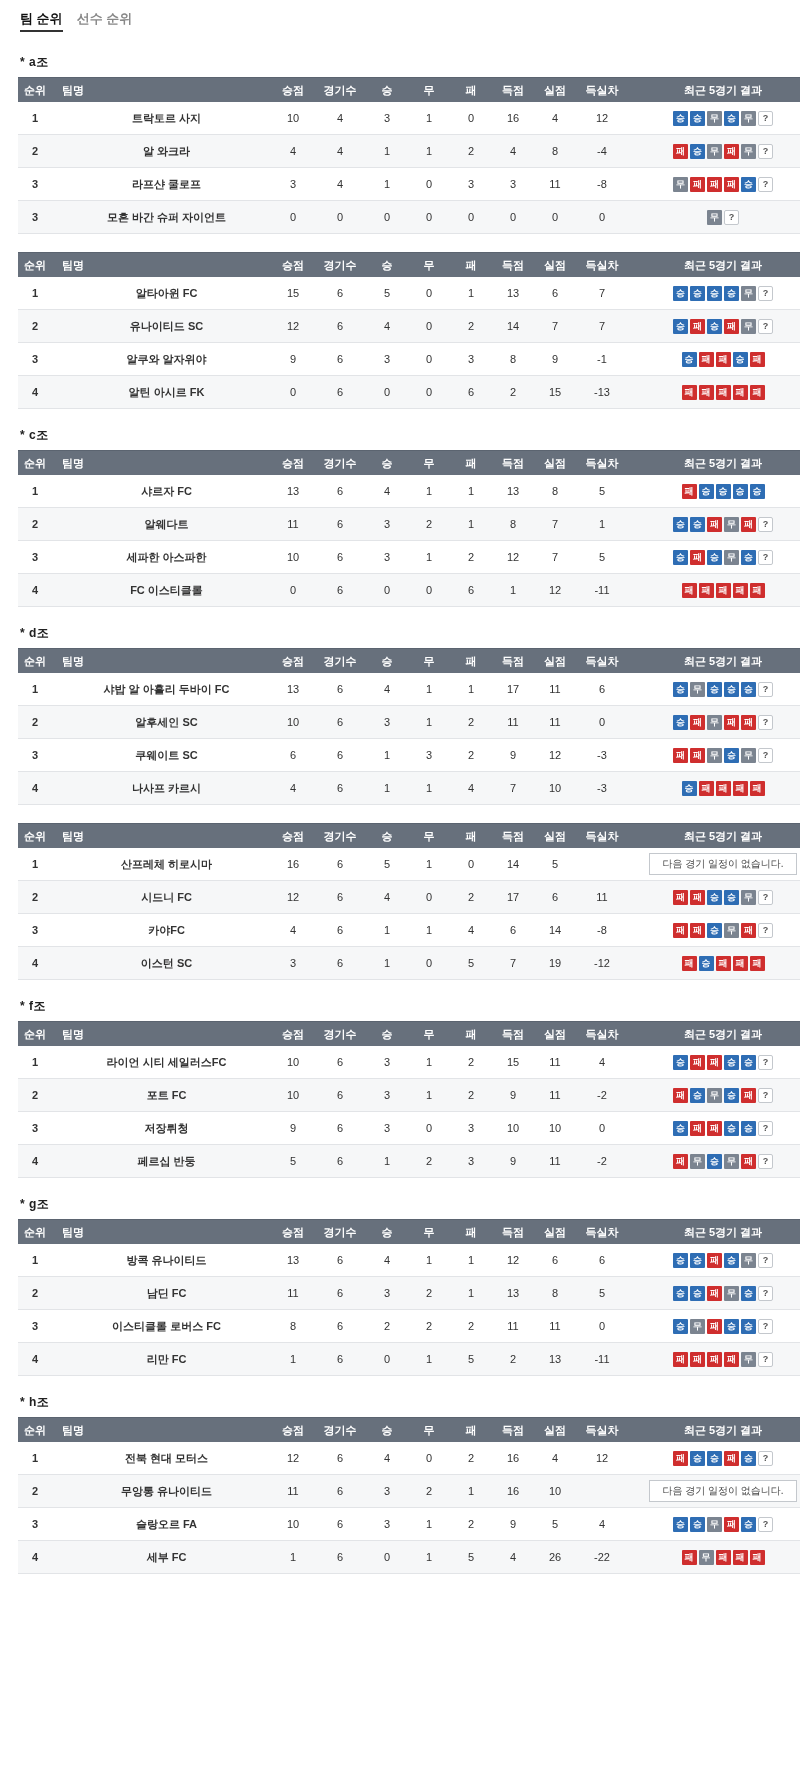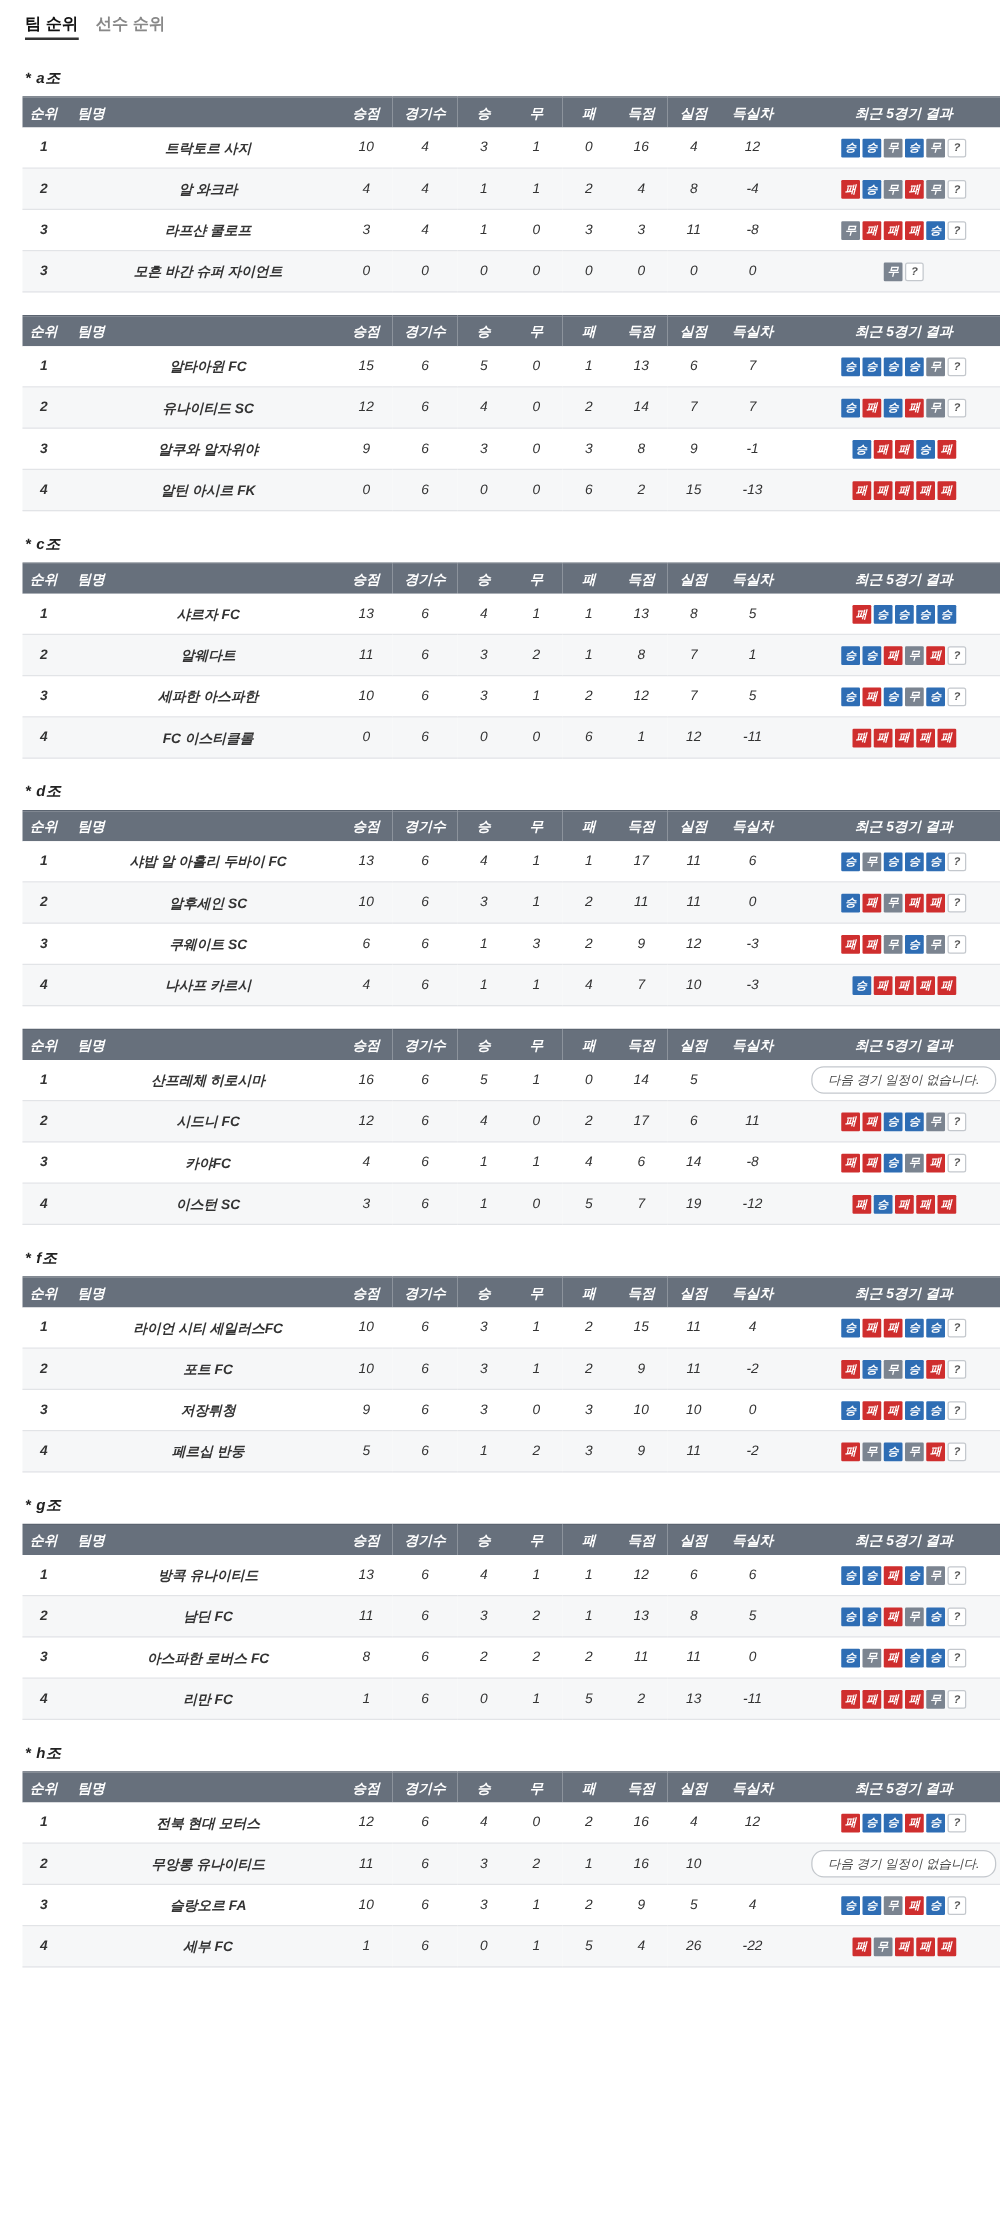--- a/index.html
+++ b/index.html
@@ -31,21 +31,20 @@
     cursor: pointer;
     padding-bottom: 2px;
   }
   .tab.active {
     color: #111111;
     border-bottom: 2px solid #333333;
   }
   
   .group {
     margin: 0 18px 18px 18px;
-    font-style: italic;
   }
   .group-title {
     font-size: 12px;
     font-weight: bold;
     color: #222222;
     margin: 16px 0 6px 2px;
     letter-spacing: 0.5px;
   }
   table.standings {
     width: 764px;
@@ -116,21 +115,21 @@
     border: 1px solid #c4c8cd;
     width: 13px;
     height: 13px;
     line-height: 13px;
     border-radius: 2px;
     cursor: pointer;
   }
   .nomatch {
     display: inline-block;
     border: 1px solid #c4c8cd;
-    border-radius: 10px;
+    border-radius: 0;
     background: #ffffff;
     color: #444444;
     font-size: 10px;
     padding: 3px 12px;
     white-space: nowrap;
   }
 </style>
 </head>
 <body>
 
@@ -843,21 +842,21 @@
                   <span class="chip w">승</span>
                   <span class="chip l">패</span>
                   <span class="chip d">무</span>
                   <span class="chip w">승</span>
                   <span class="chip q">?</span>
                 </div>
               </td>
             </tr>
             <tr>
               <td class="rank">3</td>
-              <td class="team">아스파한 로버스 FC</td>
+              <td class="team">이스티클롤 로버스 FC</td>
               <td class="num">8</td>
               <td class="num">6</td>
               <td class="num">2</td>
               <td class="num">2</td>
               <td class="num">2</td>
               <td class="num">11</td>
               <td class="num">11</td>
               <td class="num">0</td>
               <td class="form">
                 <div class="form-wrap">

